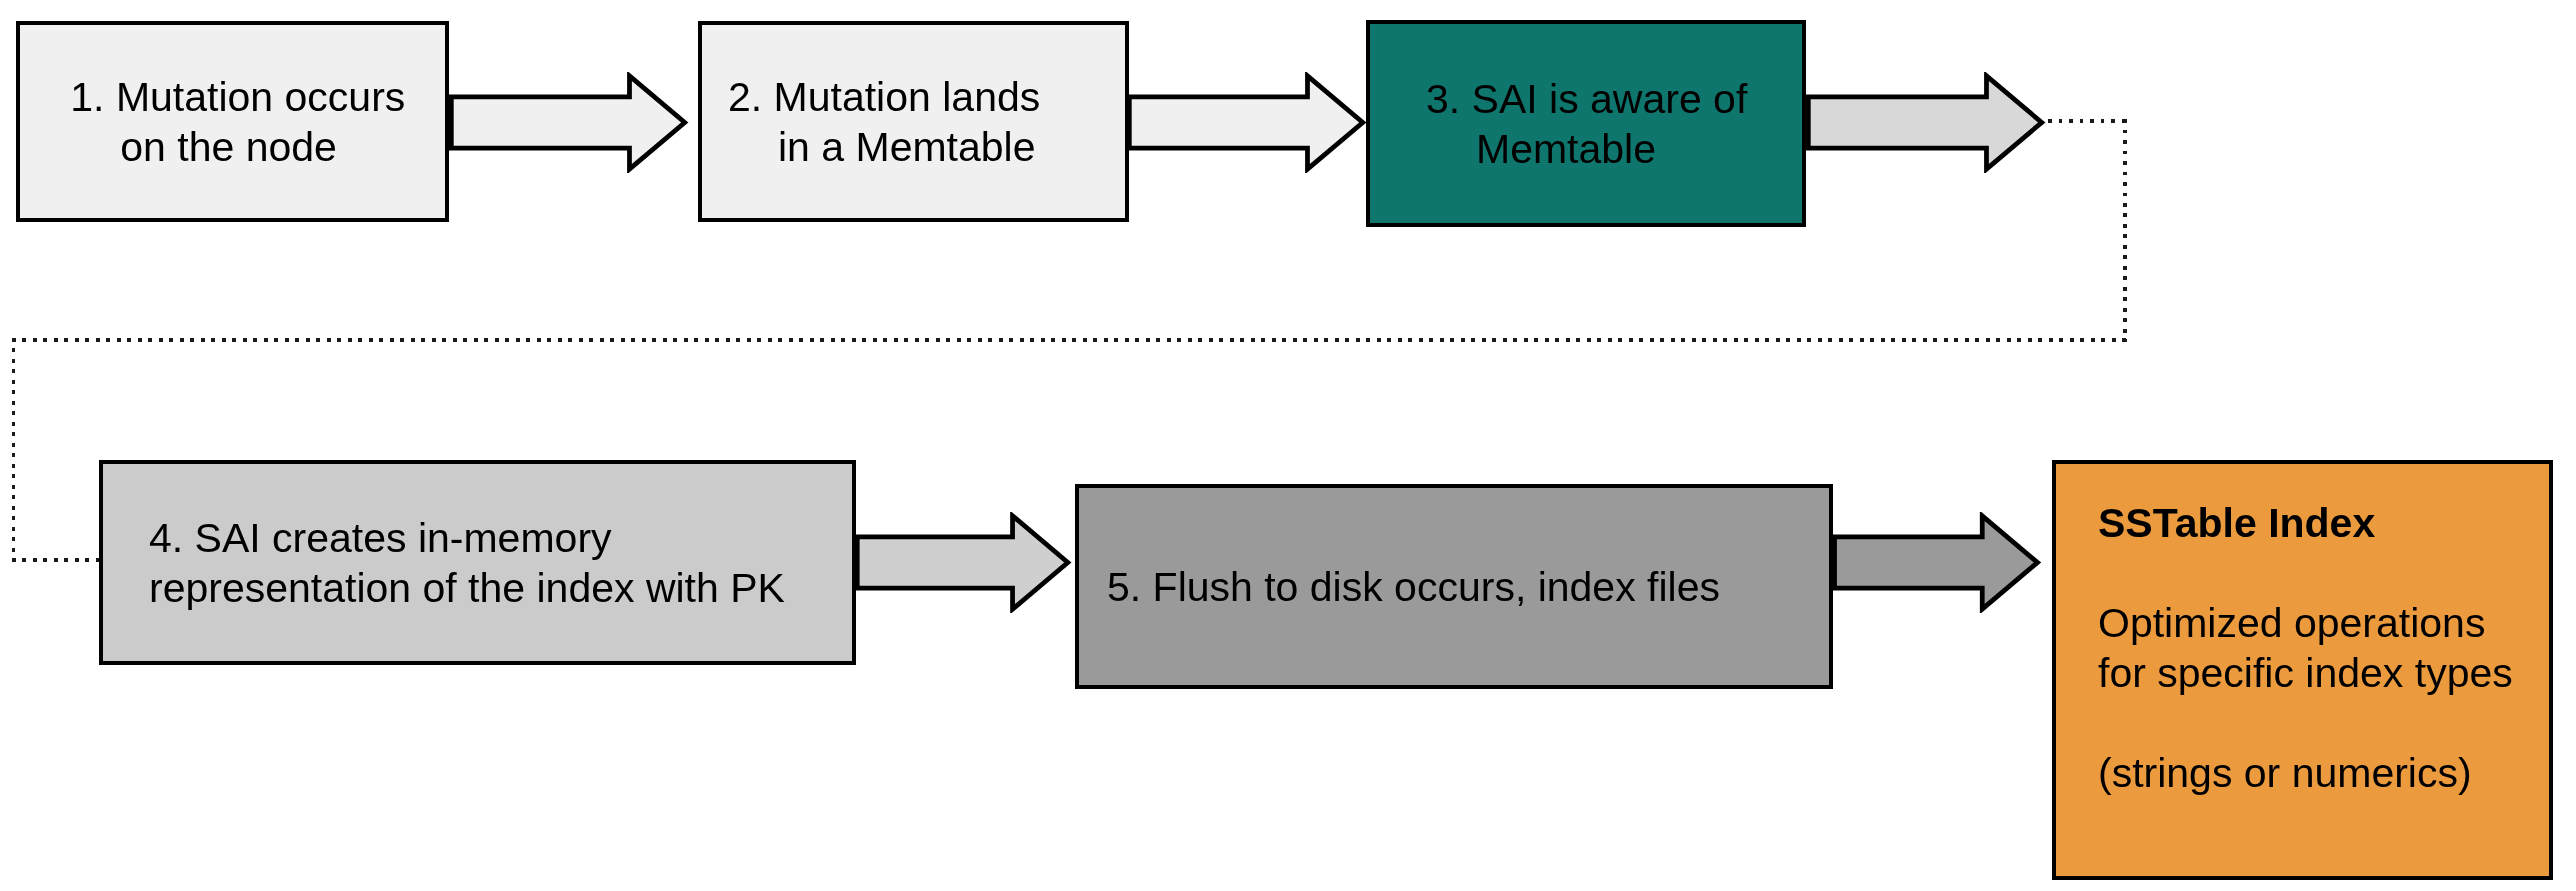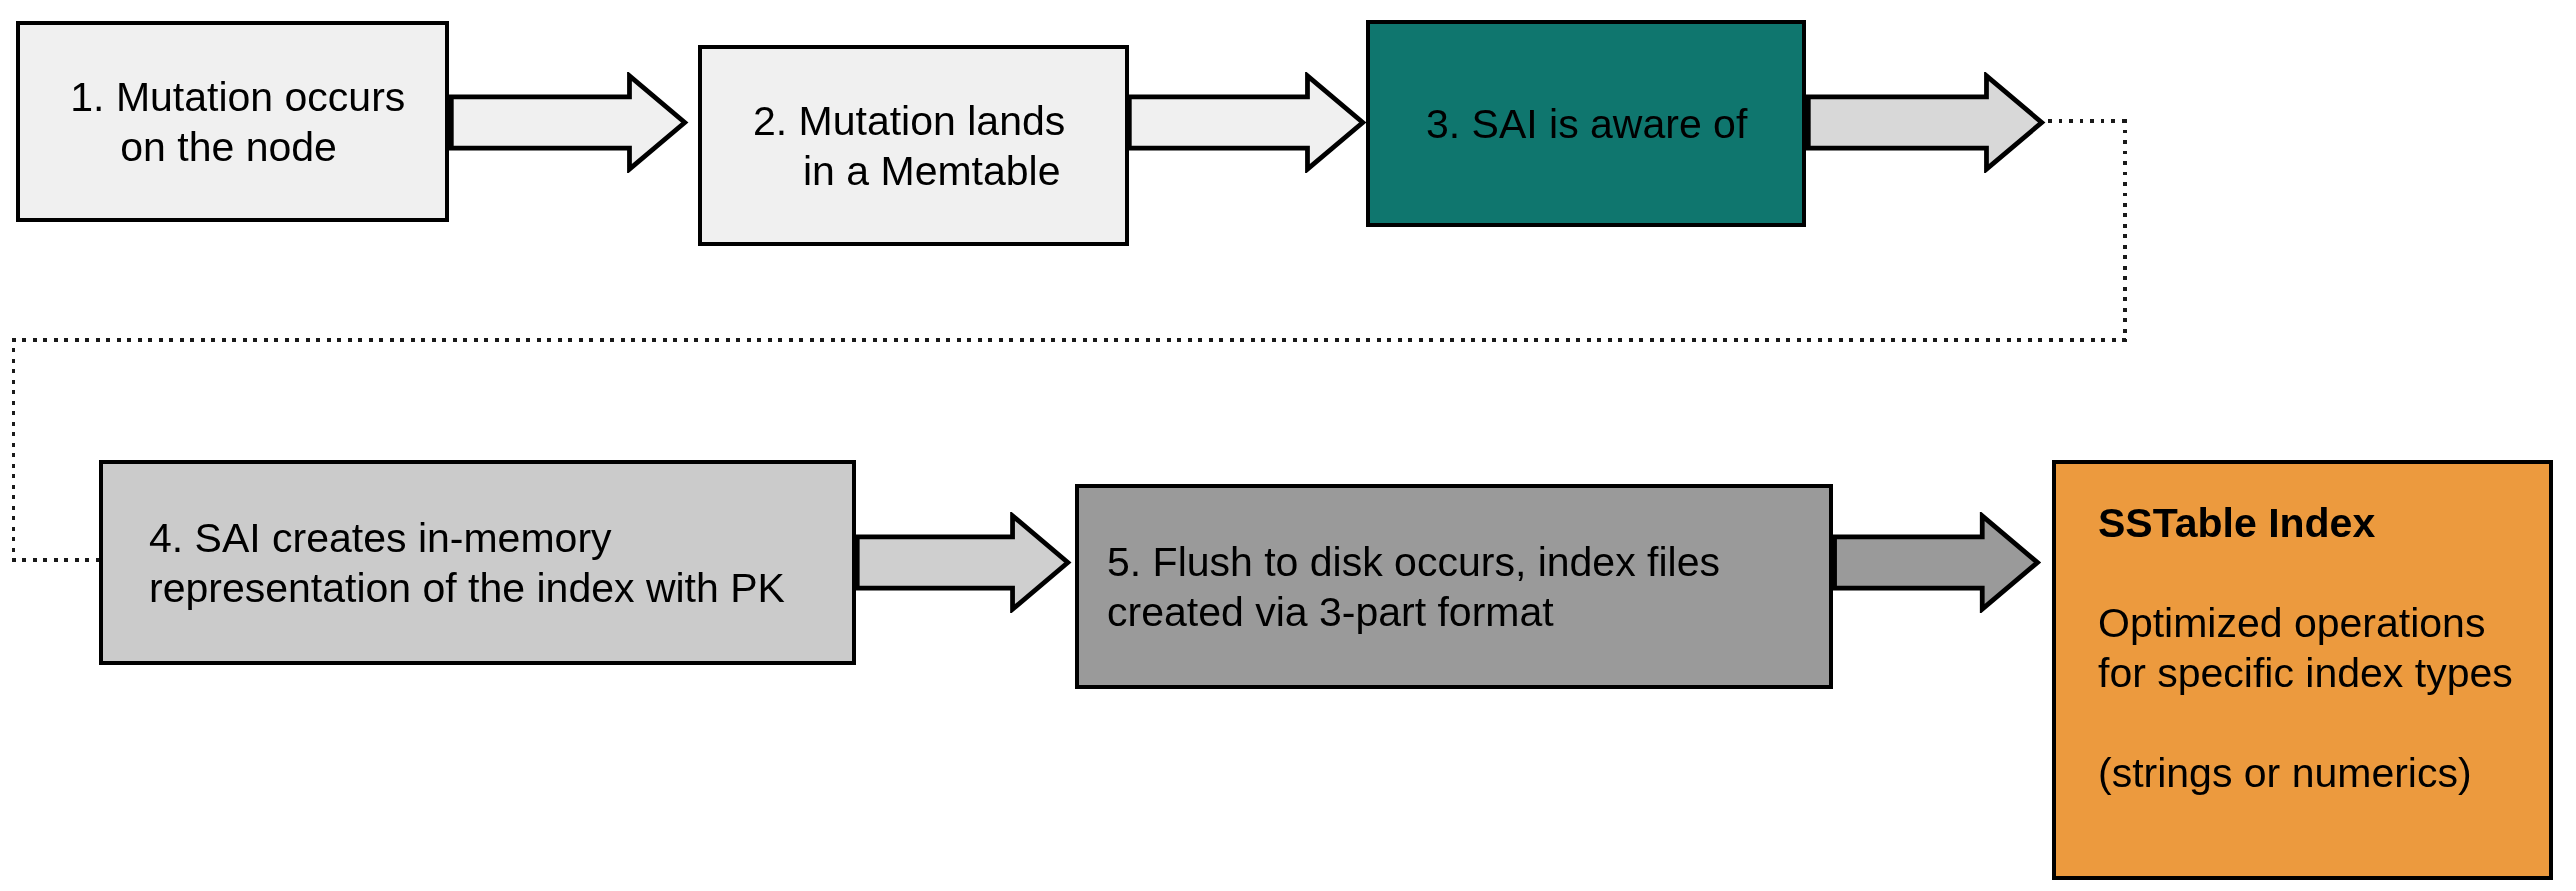--- a/index.html
+++ b/index.html
@@ -29,21 +29,21 @@
     line-height: 50px;
     white-space: nowrap;
     letter-spacing: 0px;
   }
   .indent { margin-left: 50px; }
   .bold { font-weight: bold; }
   .spacer { height: 50px; }
 
   
   #box1 { left: 16.3px;   top: 21px; width: 433px; height: 201px; background: #f0f0f0; padding-left: 50px; }
-  #box2 { left: 698px;  top: 21px; width: 431px; height: 201px; background: #f0f0f0; padding-left: 51px; margin-top: 24px; }
+  #box2 { left: 698px;  top: 21px; width: 431px; height: 201px; background: #f0f0f0; padding-left: 26px; }
   #box3 { left: 1366px; top: 20px; width: 440px; height: 207px; background: #0f766e; padding-left: 56px; }
 
   
   #box4 { left: 99px;  top: 460px; width: 757px; height: 205px; background: #cbcbcb; padding-left: 46px; }
   #box5 { left: 1075px; top: 460px; width: 758px; height: 205px; background: #9a9a9a; padding-left: 28px; margin-top: 24px; }
 
   
   #resultBox {
     left: 2052px; top: 460px; width: 501px; height: 420px;
     background: #ec9a3e;
@@ -87,20 +87,21 @@
     <div class="line">2. Mutation lands</div>
     <div class="line indent">in a Memtable</div>
   </div>
 
   <svg class="arrow" id="arrowB" width="241" height="101" viewBox="0 0 252 106">
     <polygon points="3,26 190,26 190,4 248,53 190,102 190,80 3,80" fill="#f0f0f0" stroke="#000000" stroke-width="5" stroke-linejoin="miter"></polygon>
   </svg>
 
   <div class="box" id="box3">
     <div class="line">3. SAI is aware of</div>
+    <div class="line indent">Memtable</div>
   </div>
 
   <svg class="arrow" id="arrowC" width="241" height="101" viewBox="0 0 252 106">
     <polygon points="3,26 190,26 190,4 248,53 190,102 190,80 3,80" fill="#d8d8d8" stroke="#000000" stroke-width="5" stroke-linejoin="miter"></polygon>
   </svg>
 
   <div class="dot-h" id="dotH1"></div>
   <div class="dot-v" id="dotV1"></div>
   <div class="dot-h" id="dotH2"></div>
   <div class="dot-v" id="dotV2"></div>
@@ -110,21 +111,20 @@
     <div class="line">4. SAI creates in-memory</div>
     <div class="line">representation of the index with PK</div>
   </div>
 
   <svg class="arrow" id="arrowD" width="218" height="101" viewBox="0 0 228 106">
     <polygon points="3,26 166,26 166,4 224,53 166,102 166,80 3,80" fill="#cfcfcf" stroke="#000000" stroke-width="5" stroke-linejoin="miter"></polygon>
   </svg>
 
   <div class="box" id="box5">
     <div class="line">5. Flush to disk occurs, index files</div>
-    <div class="line">created via 3-part format</div>
   </div>
 
   <svg class="arrow" id="arrowE" width="211" height="101" viewBox="0 0 220 106">
     <polygon points="3,26 158,26 158,4 216,53 158,102 158,80 3,80" fill="#9a9a9a" stroke="#000000" stroke-width="5" stroke-linejoin="miter"></polygon>
   </svg>
 
   <div class="box" id="resultBox">
     <div class="line bold">SSTable Index</div>
     <div class="spacer"></div>
     <div class="line">Optimized operations</div>

